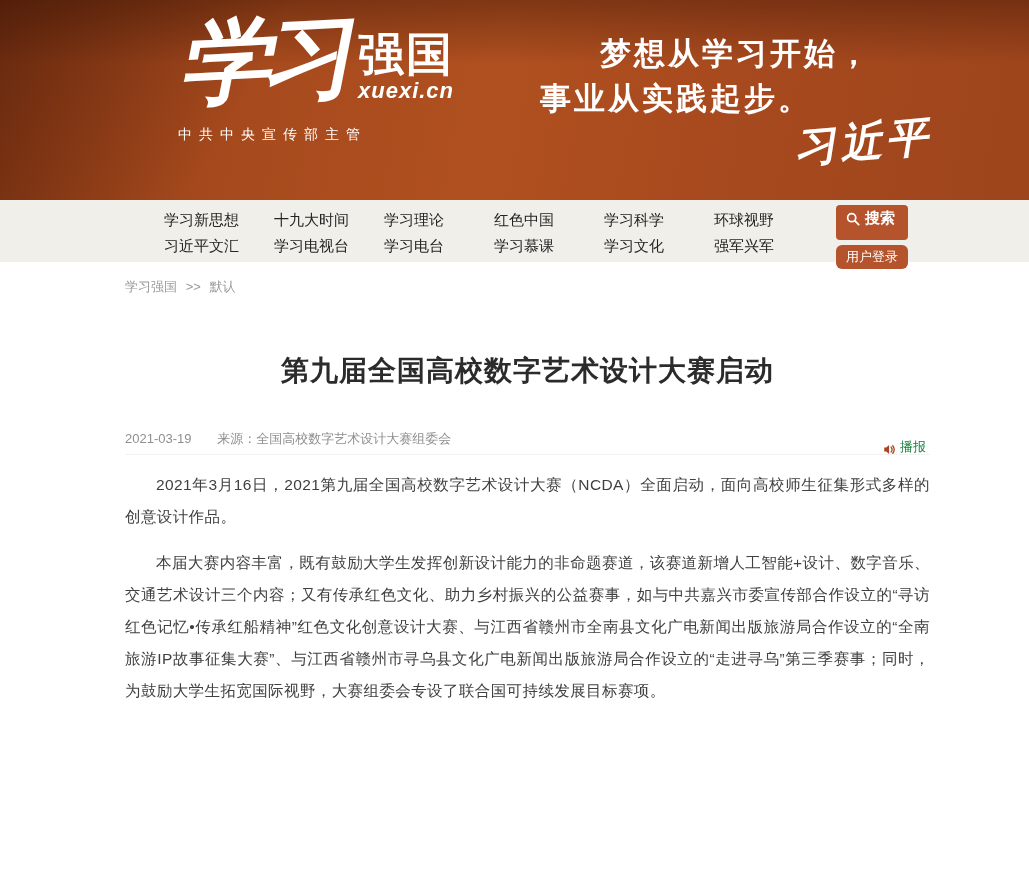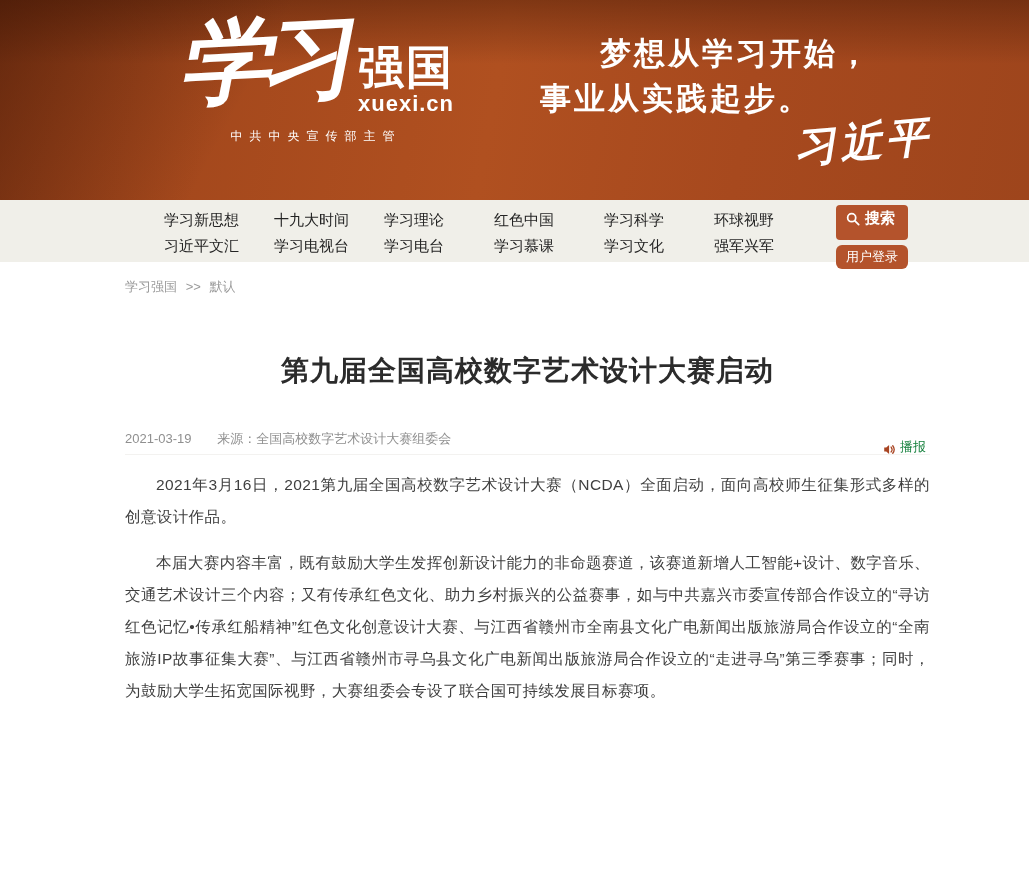--- a/index.html
+++ b/index.html
@@ -15,24 +15,24 @@
       linear-gradient(100deg,#9c431a 0%, #b05020 48%, #a7491e 72%, #9e451c 100%);
     overflow:hidden;
   }
   .logo{ position:absolute; left:178px; top:14px; color:#fff; }
   .logo-row{ display:flex; align-items:flex-start; }
   .logo-calli{
     font-family:"Liberation Serif","DejaVu Serif",serif;
     font-style:italic; font-weight:bold; font-size:92px; line-height:1;
     letter-spacing:-10px; transform:rotate(-3deg); padding-right:16px;
   }
-  .logo-right{ display:flex; flex-direction:column; margin-top:29px; }
+  .logo-right{ display:flex; flex-direction:column; margin-top:16px; }
   .logo-block{ font-size:46px; font-weight:900; letter-spacing:2px; line-height:1.05; }
-  .logo-domain{ font-size:22px; font-weight:bold; letter-spacing:1px; text-align:right; }
-  .logo-subtitle{ margin-top:11px; text-align:center; font-size:12px; letter-spacing:7px; }
+  .logo-domain{ font-size:22px; font-weight:bold; letter-spacing:1px; text-align:right;font-style:italic; }
+  .logo-subtitle{ margin-top:20px; font-size:14px; letter-spacing:7px; }
 
   .slogan{ position:absolute; left:540px; top:32px; width:420px; color:#fff;
     font-family:"Liberation Serif","DejaVu Serif",serif; font-weight:bold; }
   .slogan-l1{ font-size:31px; letter-spacing:3px; padding-left:60px; line-height:1.45; }
   .slogan-l2{ font-size:31px; letter-spacing:3px; line-height:1.45; }
   .signature{
     margin-top:2px; text-align:right; padding-right:28px;
     font-style:italic; font-size:42px; letter-spacing:4px; transform:rotate(-5deg);
   }
 

